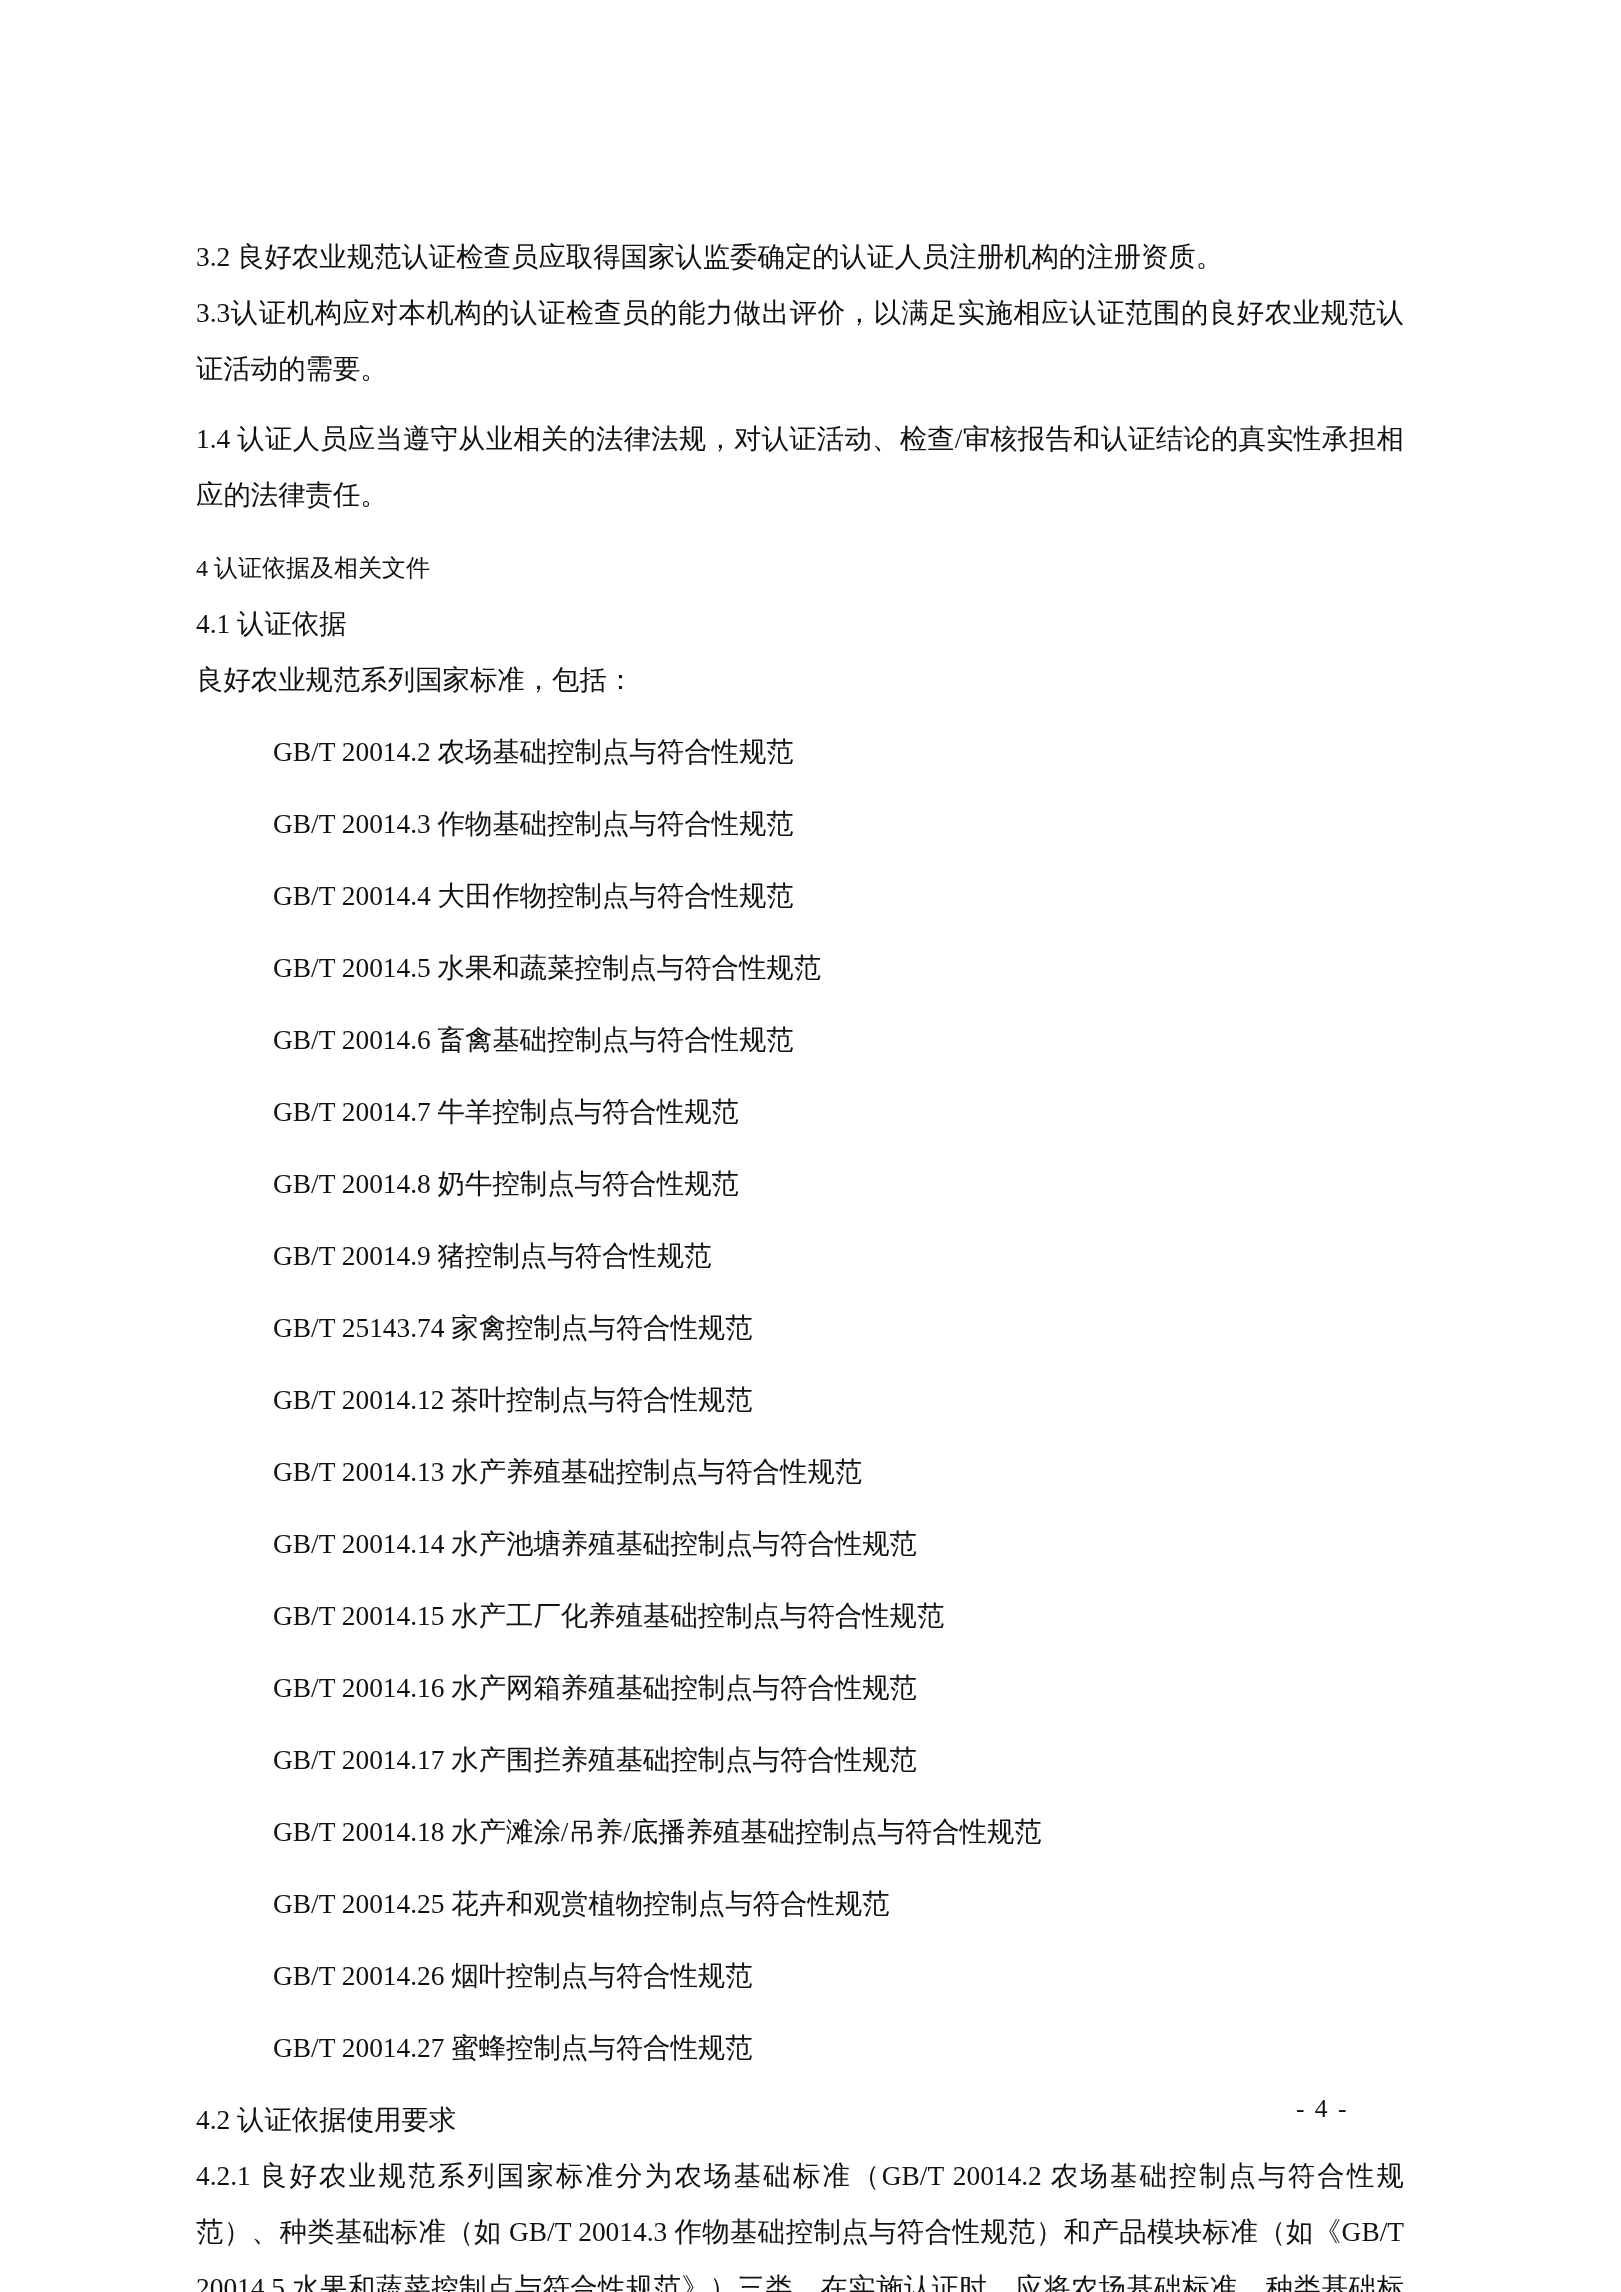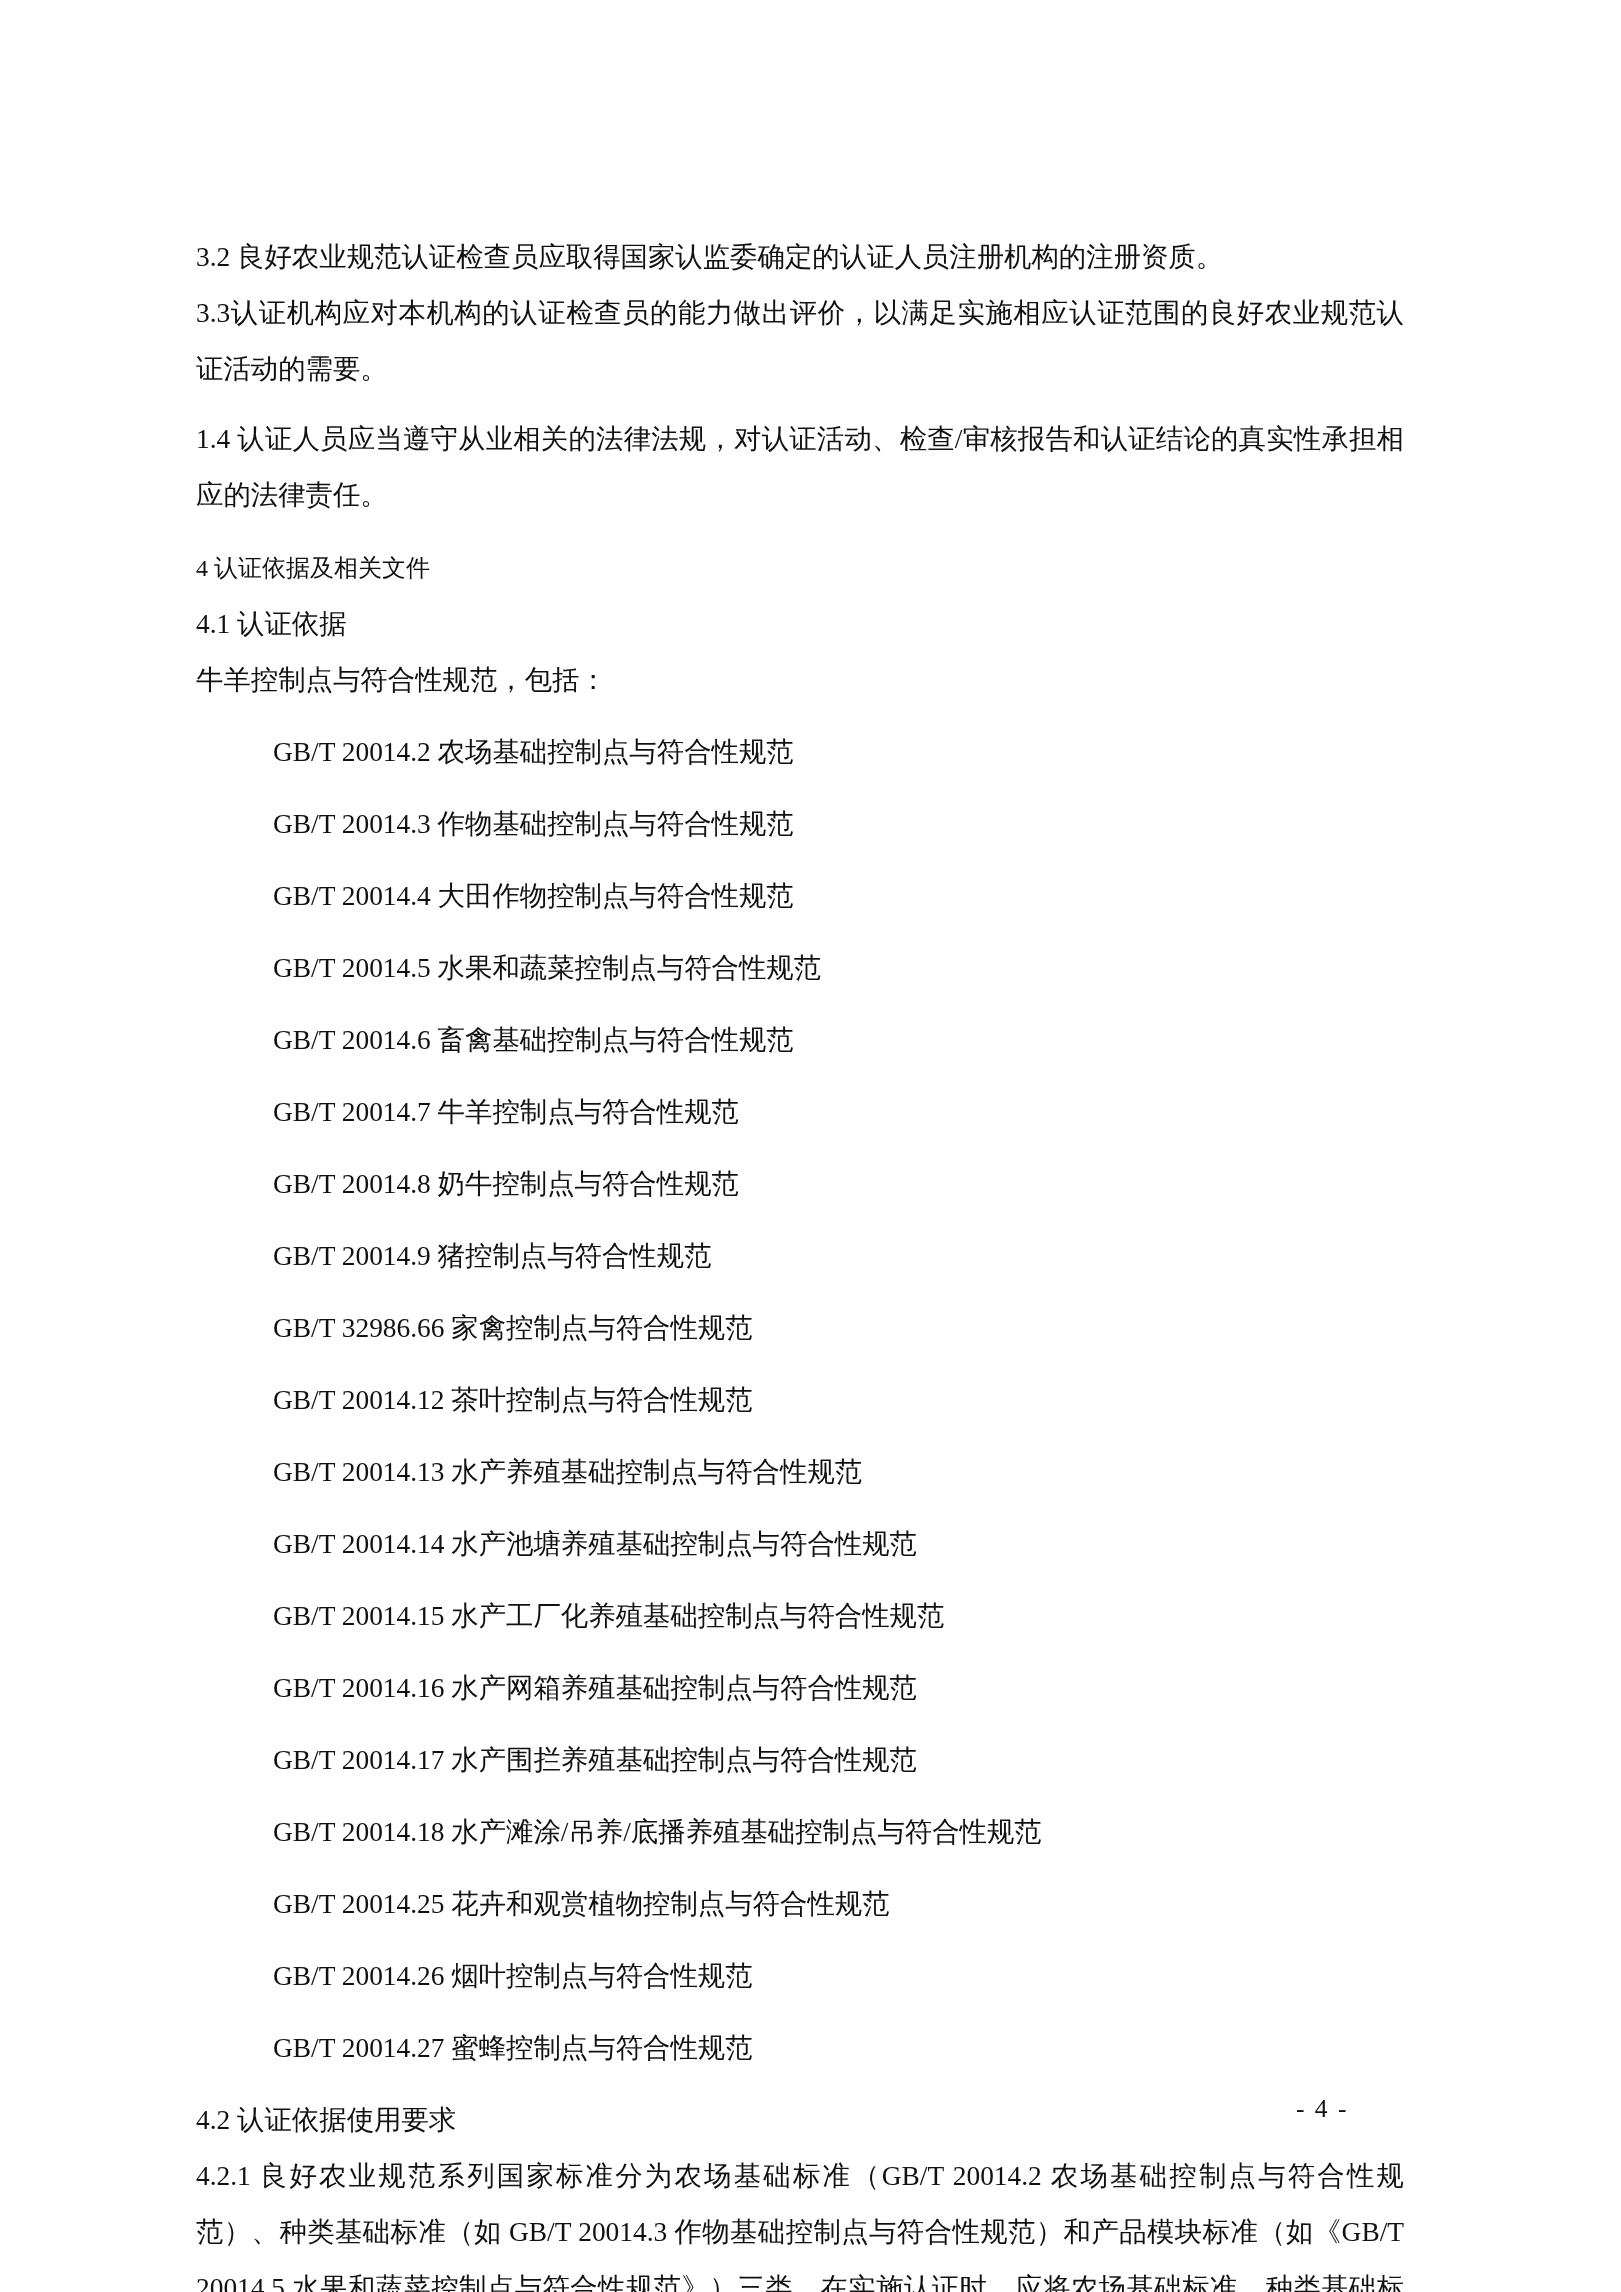--- a/index.html
+++ b/index.html
@@ -57,32 +57,32 @@
     <p>3.2 良好农业规范认证检查员应取得国家认监委确定的认证人员注册机构的注册资质。</p>
 
     <p>3.3认证机构应对本机构的认证检查员的能力做出评价，以满足实施相应认证范围的良好农业规范认证活动的需要。</p>
 
     <p class="gap-sm">1.4 认证人员应当遵守从业相关的法律法规，对认证活动、检查/审核报告和认证结论的真实性承担相应的法律责任。</p>
 
     <h2 class="h-bold gap-md">4 认证依据及相关文件</h2>
 
     <p>4.1 认证依据</p>
 
-    <p class="indent">牛羊控制点与符合性规范，包括：</p>
+    <p class="indent">良好农业规范系列国家标准，包括：</p>
 
     <div class="indent std-list">
       <p>GB/T 20014.2 农场基础控制点与符合性规范</p>
       <p>GB/T 20014.3 作物基础控制点与符合性规范</p>
       <p>GB/T 20014.4 大田作物控制点与符合性规范</p>
       <p>GB/T 20014.5 水果和蔬菜控制点与符合性规范</p>
       <p>GB/T 20014.6 畜禽基础控制点与符合性规范</p>
       <p>GB/T 20014.7 牛羊控制点与符合性规范</p>
       <p>GB/T 20014.8 奶牛控制点与符合性规范</p>
       <p>GB/T 20014.9 猪控制点与符合性规范</p>
-      <p>GB/T 32986.66 家禽控制点与符合性规范</p>
+      <p>GB/T 25143.74 家禽控制点与符合性规范</p>
       <p>GB/T 20014.12 茶叶控制点与符合性规范</p>
       <p>GB/T 20014.13 水产养殖基础控制点与符合性规范</p>
       <p>GB/T 20014.14 水产池塘养殖基础控制点与符合性规范</p>
       <p>GB/T 20014.15 水产工厂化养殖基础控制点与符合性规范</p>
       <p>GB/T 20014.16 水产网箱养殖基础控制点与符合性规范</p>
       <p>GB/T 20014.17 水产围拦养殖基础控制点与符合性规范</p>
       <p>GB/T 20014.18 水产滩涂/吊养/底播养殖基础控制点与符合性规范</p>
       <p>GB/T 20014.25 花卉和观赏植物控制点与符合性规范</p>
       <p>GB/T 20014.26 烟叶控制点与符合性规范</p>
       <p>GB/T 20014.27 蜜蜂控制点与符合性规范</p>

